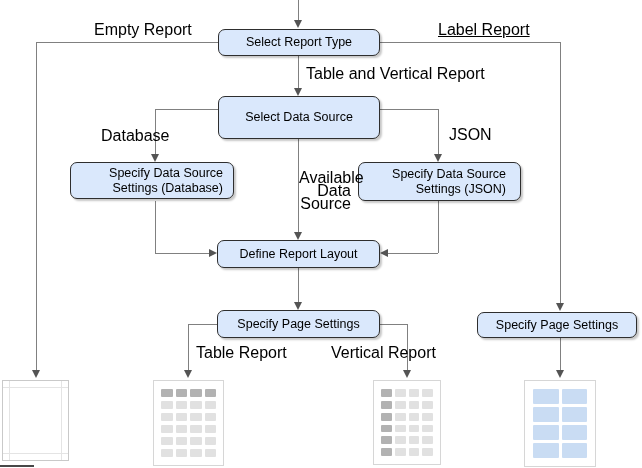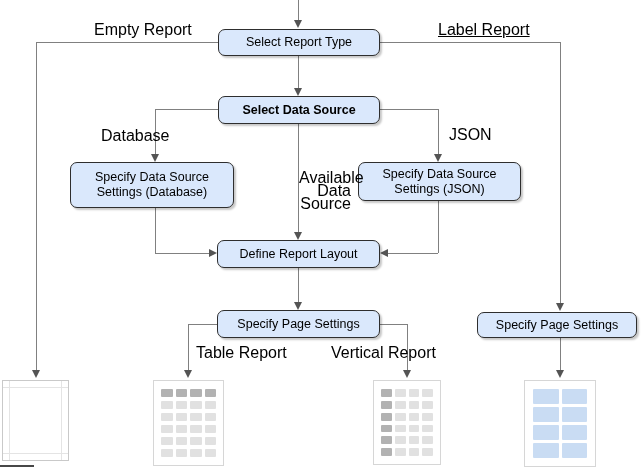--- a/index.html
+++ b/index.html
@@ -8,21 +8,21 @@
     font-family:"Liberation Sans","DejaVu Sans",sans-serif;color:#000;
   }
   
   .node{
     position:absolute;box-sizing:border-box;
     background:var(--node-fill,#dae8fc);
     border:1.5px solid var(--node-border,#2e2e2e);
     border-radius:7px;
     box-shadow:2px 2px 2px rgba(0,0,0,0.22);
     display:flex;align-items:center;justify-content:center;
-    text-align:center;font-size:12.5px;line-height:15px;color:#000;
+    text-align:right;font-size:12.5px;line-height:15px;color:#000;
   }
   
   .edge{position:absolute;background:var(--connector,#808080);}
   .arrow{position:absolute;width:0;height:0;}
   .arrow.down{border-left:4.5px solid transparent;border-right:4.5px solid transparent;border-top:8px solid var(--arrowhead,#555);}
   .arrow.right{border-top:4.5px solid transparent;border-bottom:4.5px solid transparent;border-left:8px solid var(--arrowhead,#555);}
   .arrow.left{border-top:4.5px solid transparent;border-bottom:4.5px solid transparent;border-right:8px solid var(--arrowhead,#555);}
   
   .elabel{position:absolute;font-size:16px;line-height:13px;white-space:nowrap;color:#000;}
   .elabel.wrap{white-space:normal;text-align:right;}
@@ -89,34 +89,35 @@
 
   <div class="edge" style="left:380px;top:324px;width:27px;height:1px;"></div>
   <div class="edge" style="left:407px;top:324px;width:1px;height:46px;"></div>
   <div class="arrow down" style="left:403px;top:370px;"></div>
 
   <div class="edge" style="left:560px;top:338px;width:1px;height:32px;"></div>
   <div class="arrow down" style="left:556px;top:370px;"></div>
 
   <div class="node" style="left:218px;top:29px;width:162px;height:27px;">Select Report Type</div>
 
-  <div class="node" style="left:218px;top:96px;width:162px;height:28px;font-weight:bold;">Select Data Source</div>
-
-  <div class="node" style="left:70px;top:162px;width:164px;height:46px;padding:2px 10px;">Specify Data Source Settings (Database)</div>
+  <div class="node" style="left:218px;top:96px;width:162px;height:43px;">Select Data Source</div>
+
+  <div class="node" style="left:70px;top:162px;width:164px;height:37px;padding:2px 10px;">Specify Data Source Settings (Database)</div>
 
   <div class="node" style="left:358px;top:162px;width:163px;height:39px;padding:2px 14px;">Specify Data Source Settings (JSON)</div>
 
   <div class="node" style="left:217px;top:240px;width:163px;height:28px;">Define Report Layout</div>
 
   <div class="node" style="left:217px;top:310px;width:163px;height:28px;">Specify Page Settings</div>
 
   <div class="node" style="left:477px;top:312px;width:160px;height:26px;">Specify Page Settings</div>
 
   <div class="elabel" style="left:94px;top:23px;">Empty Report</div>
   <div class="elabel" style="left:438px;top:23px;text-decoration:underline;">Label Report</div>
+  <div class="elabel" style="left:306px;top:67px;">Table and Vertical Report</div>
   <div class="elabel" style="left:101px;top:129px;">Database</div>
   <div class="elabel" style="left:449px;top:128px;text-align:center;">JSON</div>
   <div class="elabel wrap" style="left:299px;top:171px;width:52px;">Available Data Source</div>
   <div class="elabel" style="left:196px;top:346px;">Table Report</div>
   <div class="elabel" style="left:331px;top:346px;">Vertical Report</div>
 
   <div class="page" style="left:2px;top:380px;width:67px;height:81px;border-color:#c9c9c9;">
     <div class="mline" style="left:6px;top:0;width:1px;height:100%;"></div>
     <div class="mline" style="right:6px;top:0;width:1px;height:100%;"></div>
     <div class="mline" style="left:0;top:6px;width:100%;height:1px;"></div>

